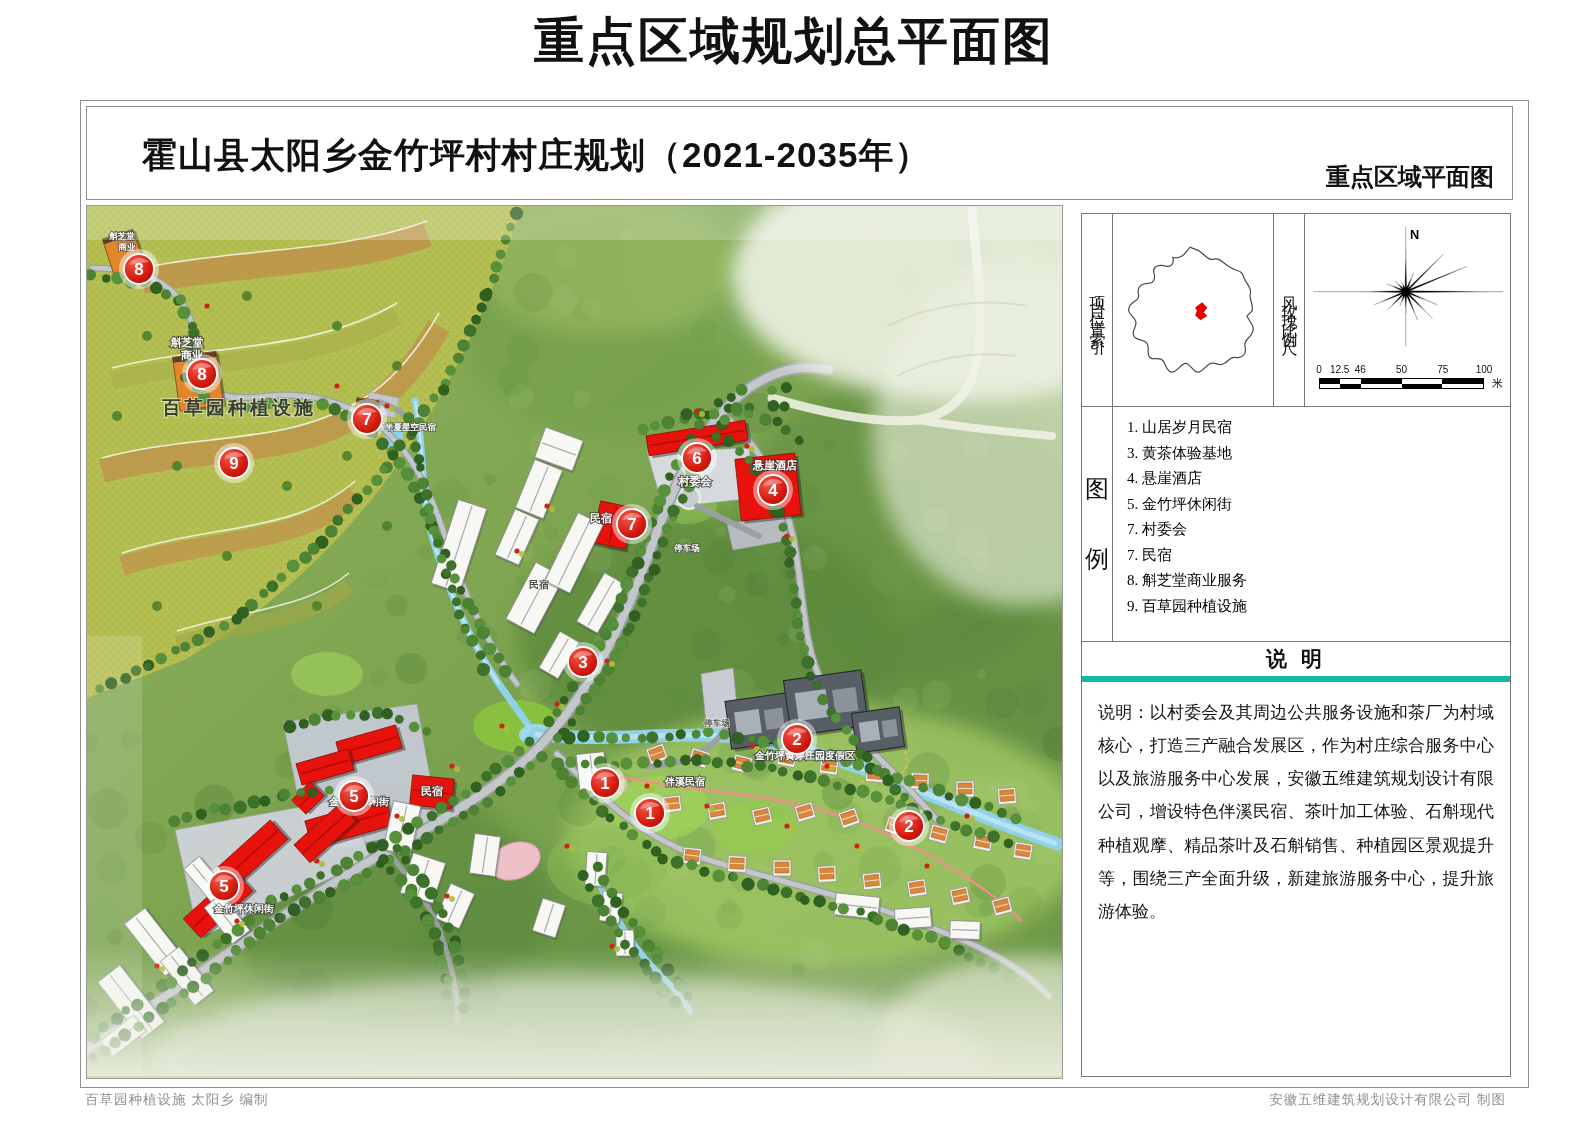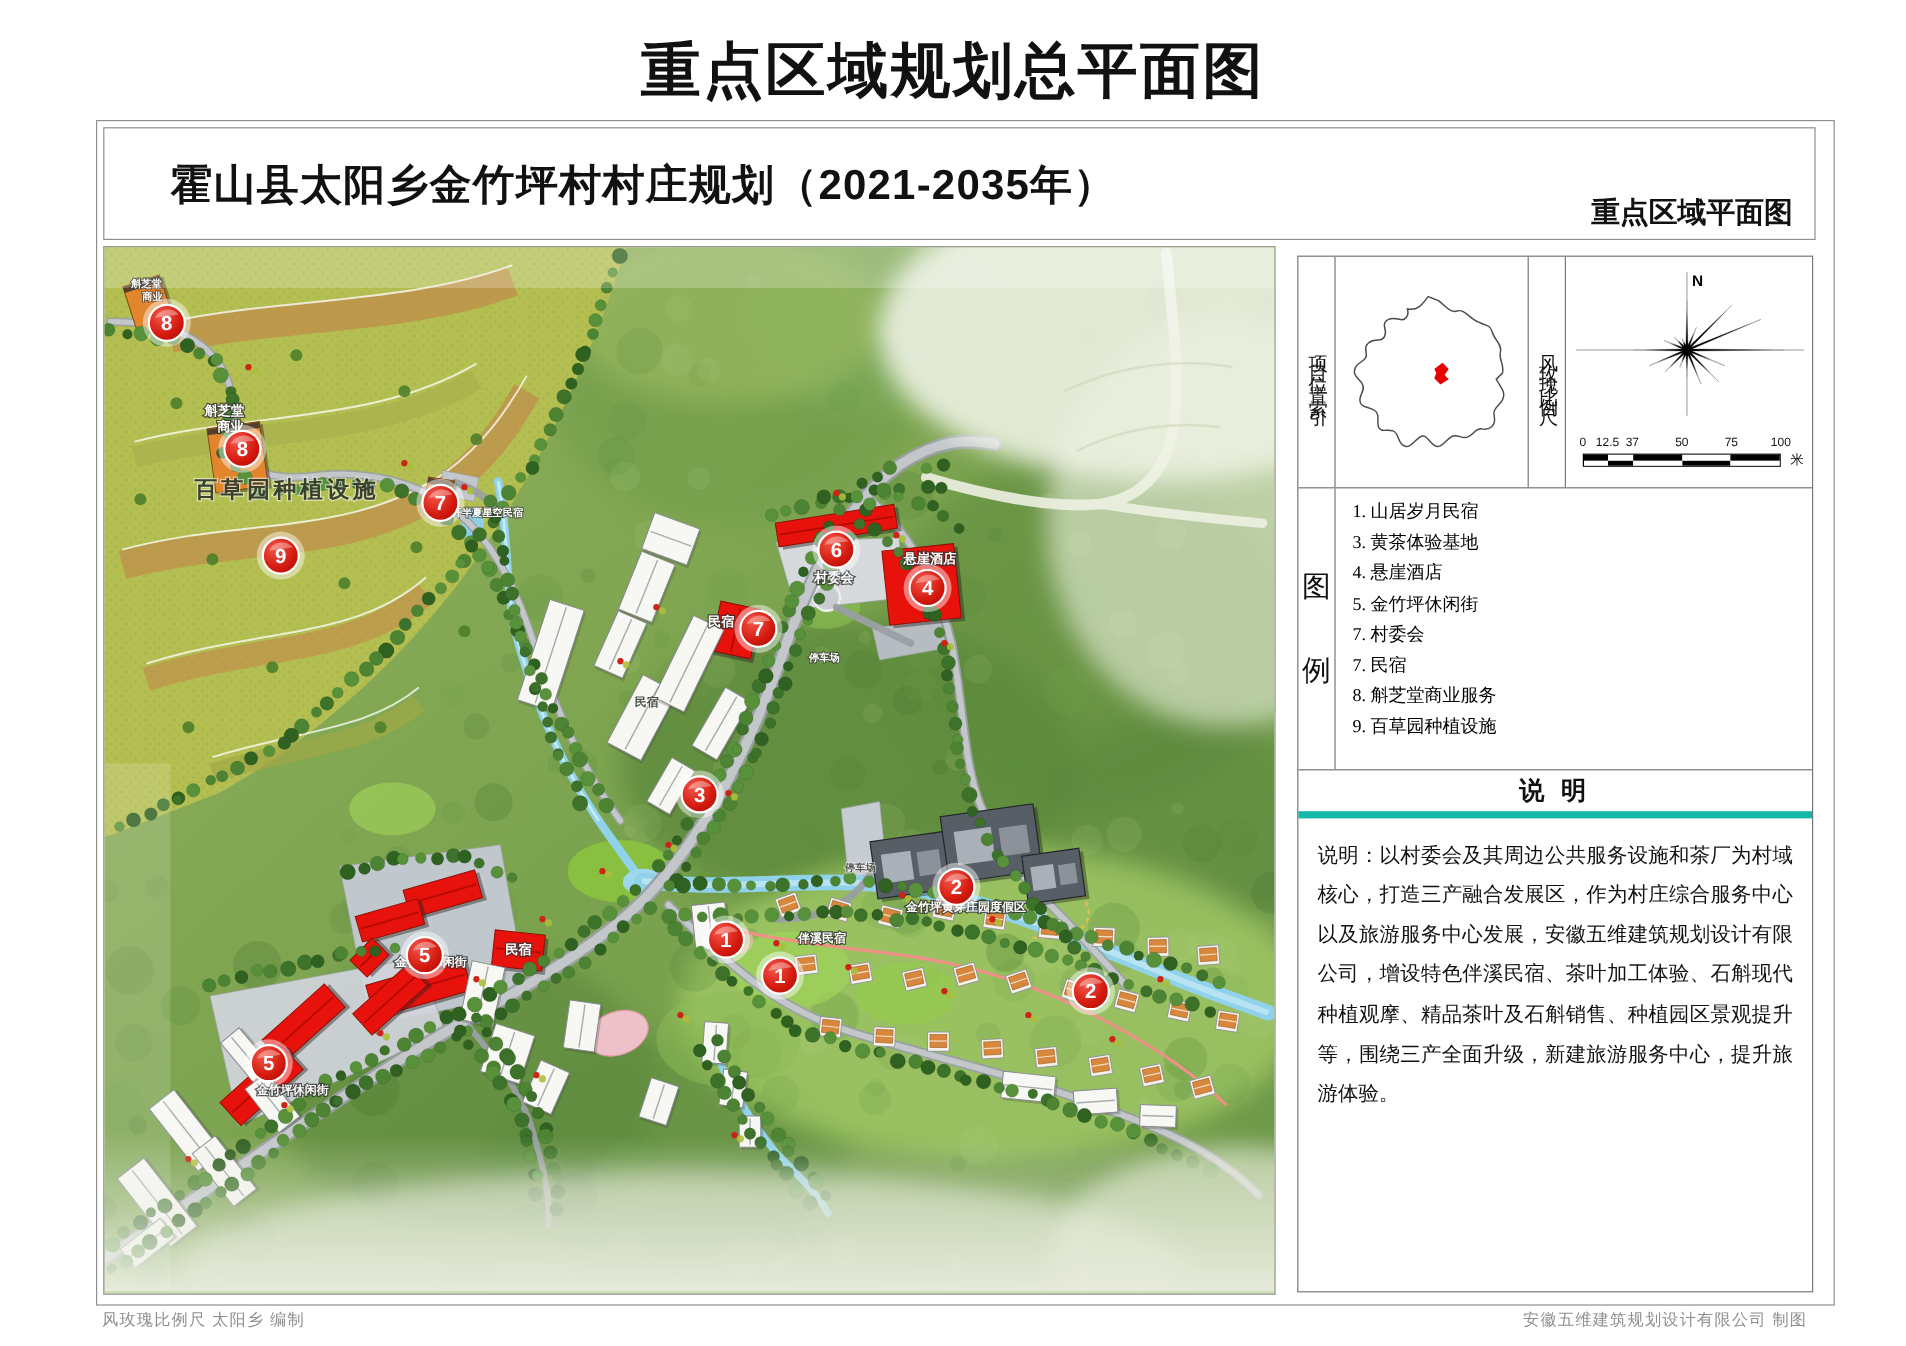--- a/index.html
+++ b/index.html
@@ -1,19 +1,19 @@
 <!DOCTYPE html>
 <html><head>
 <meta charset="utf-8">
 <style>
   html,body{margin:0;padding:0;background:#fff;}
   body{width:1588px;height:1122px;position:relative;overflow:hidden;
        font-family:"Liberation Sans",sans-serif;color:#111;}
   .page-title{position:absolute;left:0;top:8px;width:100%;text-align:center;
-       font-size:50px;font-weight:900;letter-spacing:2px;margin-top:18px;}
+       font-size:50px;font-weight:900;letter-spacing:2px;}
   .sheet{position:absolute;left:80px;top:100px;width:1447px;height:986px;
        border:1px solid #8f8f8f;background:#fff;}
   .subtitle-box{position:absolute;left:5px;top:5px;right:15px;height:92px;
        border:1px solid #8f8f8f;}
   .subtitle{position:absolute;left:55px;top:0;height:92px;line-height:96px;
        font-size:35px;font-weight:bold;letter-spacing:1px;}
   .corner-label{position:absolute;right:18px;bottom:6px;font-size:24px;font-weight:bold;}
   .map-box{position:absolute;left:5px;top:104px;width:975px;height:872px;
        border:1px solid #9a9a9a;background:#cfe0b8;overflow:hidden;}
   .map-box svg{display:block;}
@@ -1457,21 +1457,21 @@
             <line x1="10" y1="84" x2="232" y2="84" stroke="#999" stroke-width="1"></line>
             <line x1="118" y1="8" x2="118" y2="148" stroke="#999" stroke-width="1"></line>
             <polygon points="118,36 118.97545161008064,79.09607359798385 127.18440237676215,61.82689121972912 120.77785116509801,79.84265193848728 161.84062043356596,40.159379566434055 122.15734806151272,81.22214883490199 190.06260353588038,54.150692275523 122.90392640201615,83.02454838991936 213,84 122.90392640201615,84.97545161008064 154.95518130045147,99.3073372946036 122.15734806151272,86.77785116509801 149.1126983722081,115.11269837220809 120.77785116509801,88.15734806151272 131.77660356514323,117.25966317040633 118.97545161008064,88.90392640201615 118,110 117.02454838991936,88.90392640201615 111.11169821742838,100.62983158520316 115.22214883490199,88.15734806151272 96.78679656440357,105.21320343559643 113.84265193848728,86.77785116509801 81.04481869954853,99.3073372946036 113.09607359798385,84.97545161008064 66,84 113.09607359798385,83.02454838991936 95.8268912197291,74.81559762323786 113.84265193848728,81.22214883490199 105.27207793864214,71.27207793864214 115.22214883490199,79.84265193848728 113.40779881161893,72.91344560986455 117.02454838991936,79.09607359798385" fill="#fff" stroke="#aaa" stroke-width="0.8"></polygon>
             <polygon points="118,44 118.97545161008064,79.09607359798385 124.88830178257162,67.37016841479684 120.77785116509801,79.84265193848728 156.89087296526012,45.10912703473989 122.15734806151272,81.22214883490199 182.67156727579007,57.212159734443716 122.90392640201615,83.02454838991936 204,84 122.90392640201615,84.97545161008064 142.02086784529345,93.94976924149233 122.15734806151272,86.77785116509801 140.62741699796953,106.62741699796952 120.77785116509801,88.15734806151272 128.71513610622253,109.86862691031602 118.97545161008064,88.90392640201615 118,104 117.02454838991936,88.90392640201615 113.02511537925383,96.01043392264673 115.22214883490199,88.15734806151272 101.02943725152286,100.97056274847714 113.84265193848728,86.77785116509801 88.43585495963882,96.24586983568288 113.09607359798385,84.97545161008064 76,84 113.09607359798385,83.02454838991936 101.37016841479684,77.1116982174284 113.84265193848728,81.22214883490199 108.80761184457488,74.80761184457488 115.22214883490199,79.84265193848728 114.5558491087142,75.68508420739842 117.02454838991936,79.09607359798385" fill="#000"></polygon>
             <text x="123" y="22" font-size="15" font-weight="bold" font-family="&quot;Liberation Sans&quot;,sans-serif">N</text>
           </svg>
         <div class="scalebar-wrap">
           <div class="scale-ticks" id="scale-ticks">
               <span style="left: 0%;">0</span>
               <span style="left: 12.5%;">12.5</span>
-              <span style="left: 25%;">37</span>
+              <span style="left: 25%;">46</span>
               <span style="left: 50%;">50</span>
               <span style="left: 75%;">75</span>
               <span style="left: 100%;">100</span>
             </div>
           <div class="scalebar" id="scalebar">
             <div class="srow" id="srow1">
                 <div class="seg" style="width: 12.5%; background: rgb(0, 0, 0);"></div>
                 <div class="seg" style="width: 12.5%; background: rgb(255, 255, 255);"></div>
                 <div class="seg" style="width: 25%; background: rgb(0, 0, 0);"></div>
                 <div class="seg" style="width: 25%; background: rgb(255, 255, 255);"></div>
@@ -1505,14 +1505,14 @@
           <div class="legend-item">8. 斛芝堂商业服务</div>
           <div class="legend-item">9. 百草园种植设施</div>
         </div>
     </div>
 
     <div class="prow3">说 明</div>
     <div class="prow4">说明：以村委会及其周边公共服务设施和茶厂为村域核心，打造三产融合发展区，作为村庄综合服务中心以及旅游服务中心发展，安徽五维建筑规划设计有限公司，增设特色伴溪民宿、茶叶加工体验、石斛现代种植观摩、精品茶叶及石斛销售、种植园区景观提升等，围绕三产全面升级，新建旅游服务中心，提升旅游体验。</div>
   </div>
 </div>
 
-<div class="footer-left">风玫瑰比例尺  太阳乡   编制</div>
+<div class="footer-left">百草园种植设施  太阳乡   编制</div>
 <div class="footer-right">安徽五维建筑规划设计有限公司  制图</div>
 
 </body></html>

